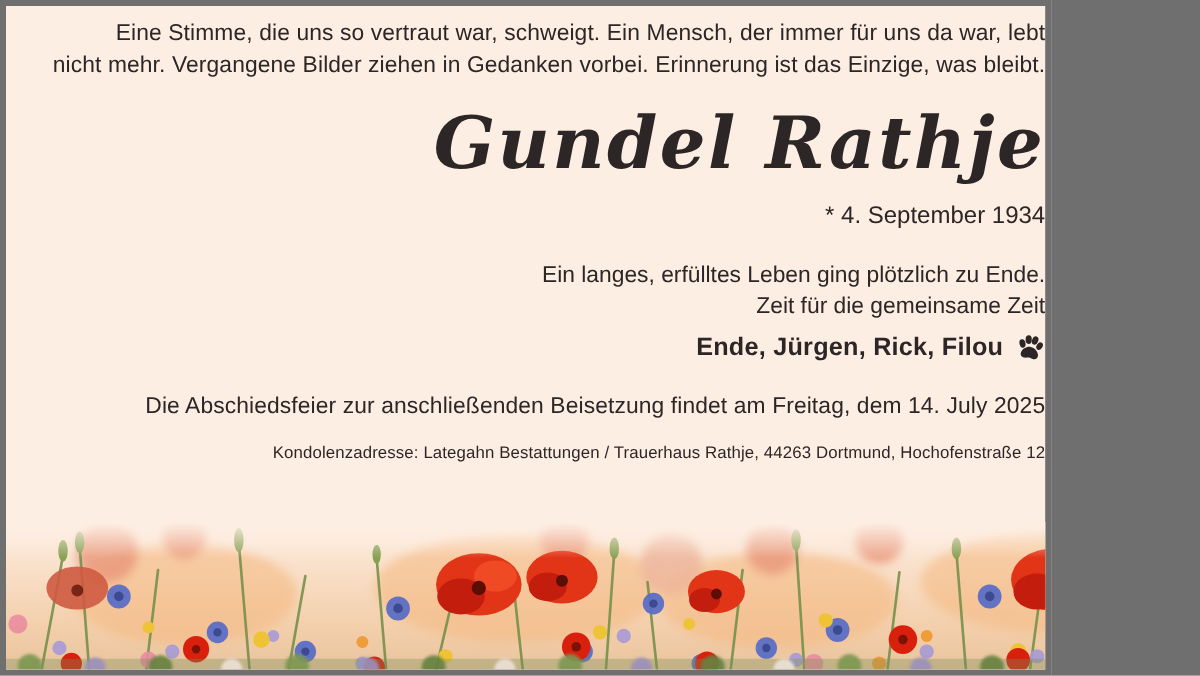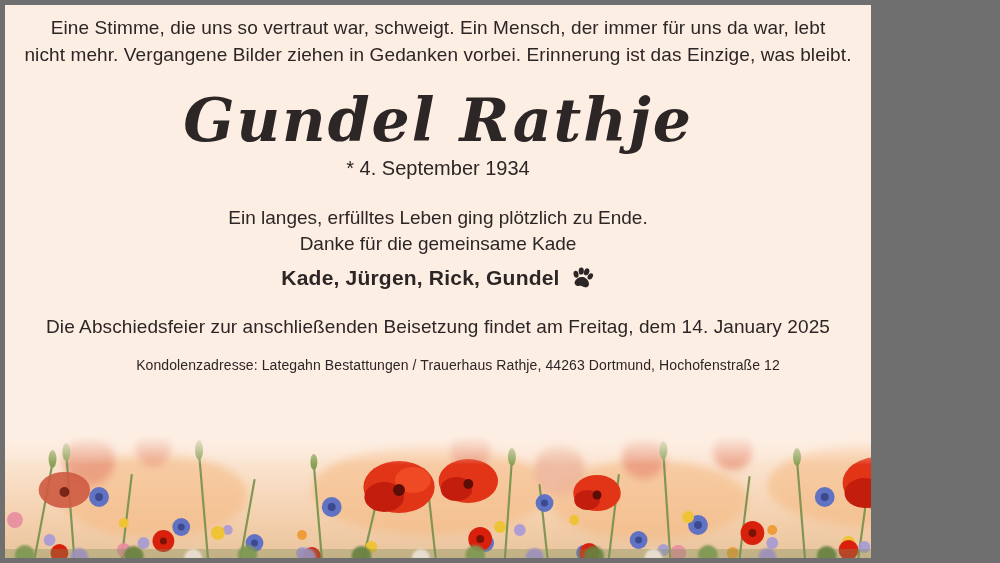--- a/index.html
+++ b/index.html
@@ -12,31 +12,31 @@
     width:1000px;height:563px;overflow:hidden;
     font-family:"Liberation Sans","DejaVu Sans",sans-serif;
     background:var(--frame);
   }
   .frame{
     position:relative;box-sizing:border-box;
     width:876px;height:563px;
     border:5px solid var(--frame);
     background:var(--bg);
     color:var(--ink);
-    text-align:center;overflow:hidden;
+    text-align:right;overflow:hidden;
   }
   .epitaph{padding-top:9px;font-size:19px;line-height:27px;letter-spacing:.1px;}
   .name{
     margin:18px 0 0;font-family:"DejaVu Serif","Liberation Serif",serif;
     font-style:italic;font-weight:700;font-size:60px;line-height:69px;
     letter-spacing:2px;
   }
   .dates{
-    display:flex;justify-content:center;gap:56px;
-    font-size:20px;line-height:26px;
+    margin-top:12px;display:flex;justify-content:center;gap:56px;
+    font-size:20px;line-height:26px;flex-direction:column;
   }
   .tribute{margin-top:24px;font-size:19px;line-height:26px;}
   .family{
     margin-top:7px;display:inline-flex;align-items:center;gap:9px;
     font-size:21px;font-weight:bold;line-height:28px;letter-spacing:.2px;
   }
   .paw{width:26px;height:26px;transform:rotate(10deg);flex:0 0 auto;}
   .ceremony{margin-top:22px;font-size:19px;line-height:25px;letter-spacing:.1px;}
   .condolence{
     position:relative;z-index:2;margin-top:13px;
@@ -58,35 +58,35 @@
   </div>
 
   <h1 class="name">Gundel Rathje</h1>
 
   <div class="dates">
     <span>* 4. September 1934</span>
   </div>
 
   <div class="tribute">
     <div>Ein langes, erfülltes Leben ging plötzlich zu Ende.</div>
-    <div>Danke für die gemeinsame Kade</div>
+    <div>Zeit für die gemeinsame Zeit</div>
     <div class="family">
-      <span>Kade, Jürgen, Rick, Gundel</span>
+      <span>Ende, Jürgen, Rick, Filou</span>
       <svg class="paw" viewBox="0 0 24 24" fill="currentColor" aria-hidden="true">
         <ellipse cx="6" cy="9.5" rx="2.3" ry="3.3" transform="rotate(-22 6 9.5)"></ellipse>
         <ellipse cx="10.2" cy="5.8" rx="2.4" ry="3.3" transform="rotate(-8 10.2 5.8)"></ellipse>
         <ellipse cx="15.2" cy="5.6" rx="2.4" ry="3.3" transform="rotate(10 15.2 5.6)"></ellipse>
         <ellipse cx="19.3" cy="9.2" rx="2.2" ry="3.1" transform="rotate(24 19.3 9.2)"></ellipse>
         <path d="M12.7 11c3.2 0 6 2.6 6.6 5.2.5 2.2-.8 3.8-3 3.8-1.5 0-2.3-.7-3.6-.7s-2.2.7-3.6.7c-2.2 0-3.5-1.6-3-3.8.6-2.6 3.4-5.2 6.6-5.2z"></path>
       </svg>
     </div>
   </div>
 
   <div class="ceremony">
-    <div>Die Abschiedsfeier zur anschließenden Beisetzung findet am Freitag, dem 14. January 2025</div>
+    <div>Die Abschiedsfeier zur anschließenden Beisetzung findet am Freitag, dem 14. July 2025</div>
   </div>
 
   <div class="condolence">Kondolenzadresse: Lategahn Bestattungen / Trauerhaus Rathje, 44263 Dortmund, Hochofenstraße 12</div>
 
   <svg class="meadow" viewBox="0 0 1000 123" preserveAspectRatio="none" aria-hidden="true">
     <defs>
       <linearGradient id="mbg" x1="0" y1="0" x2="0" y2="1">
         <stop offset="0" stop-color="#fdeee3"></stop>
         <stop offset="0.4" stop-color="#f8dcc2"></stop>
         <stop offset="0.75" stop-color="#f2cda9"></stop>

